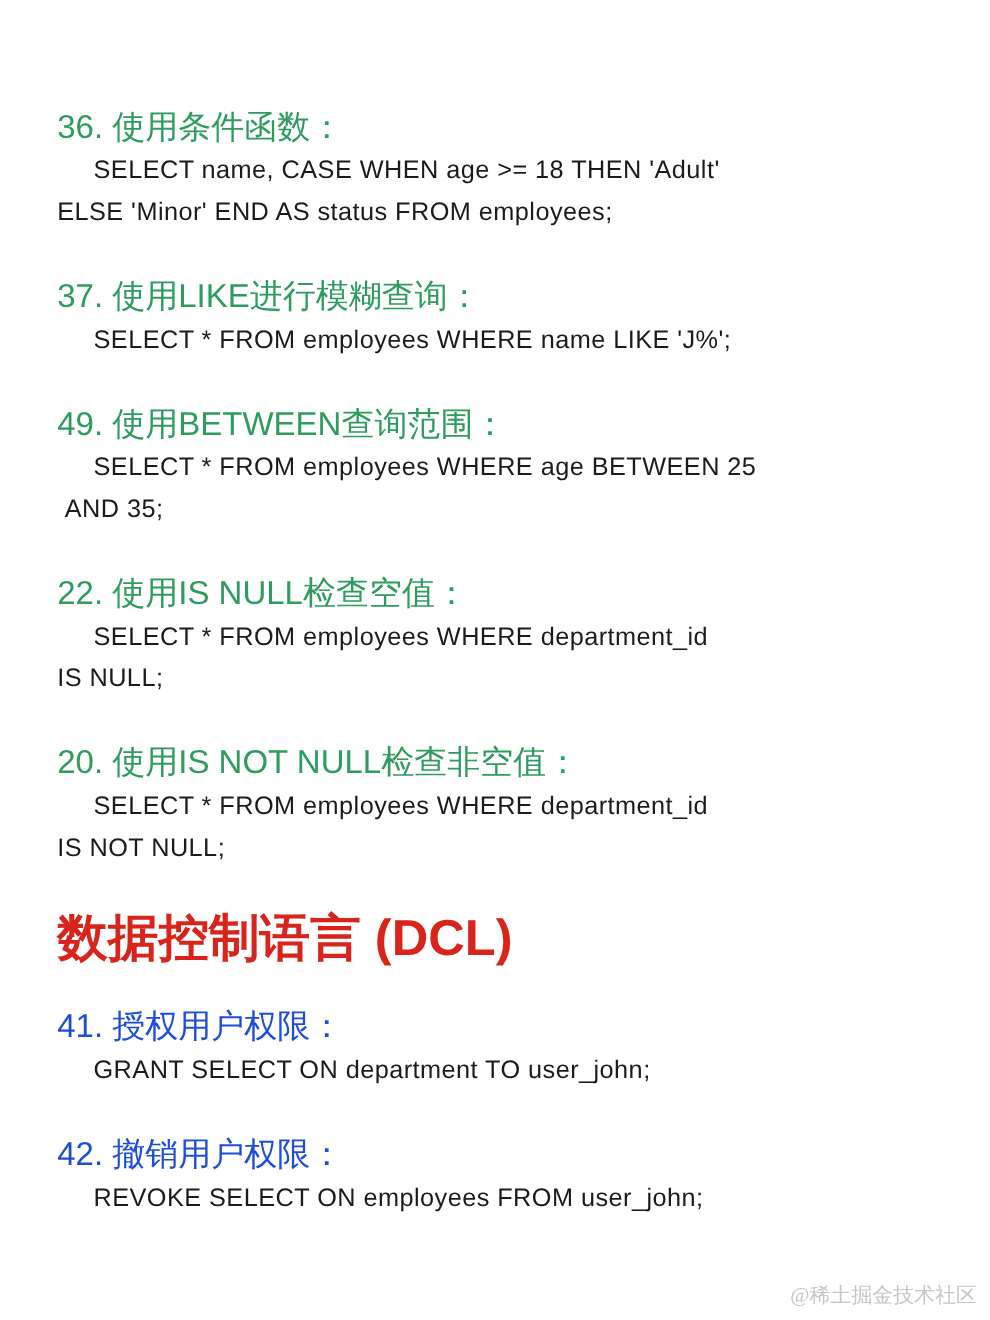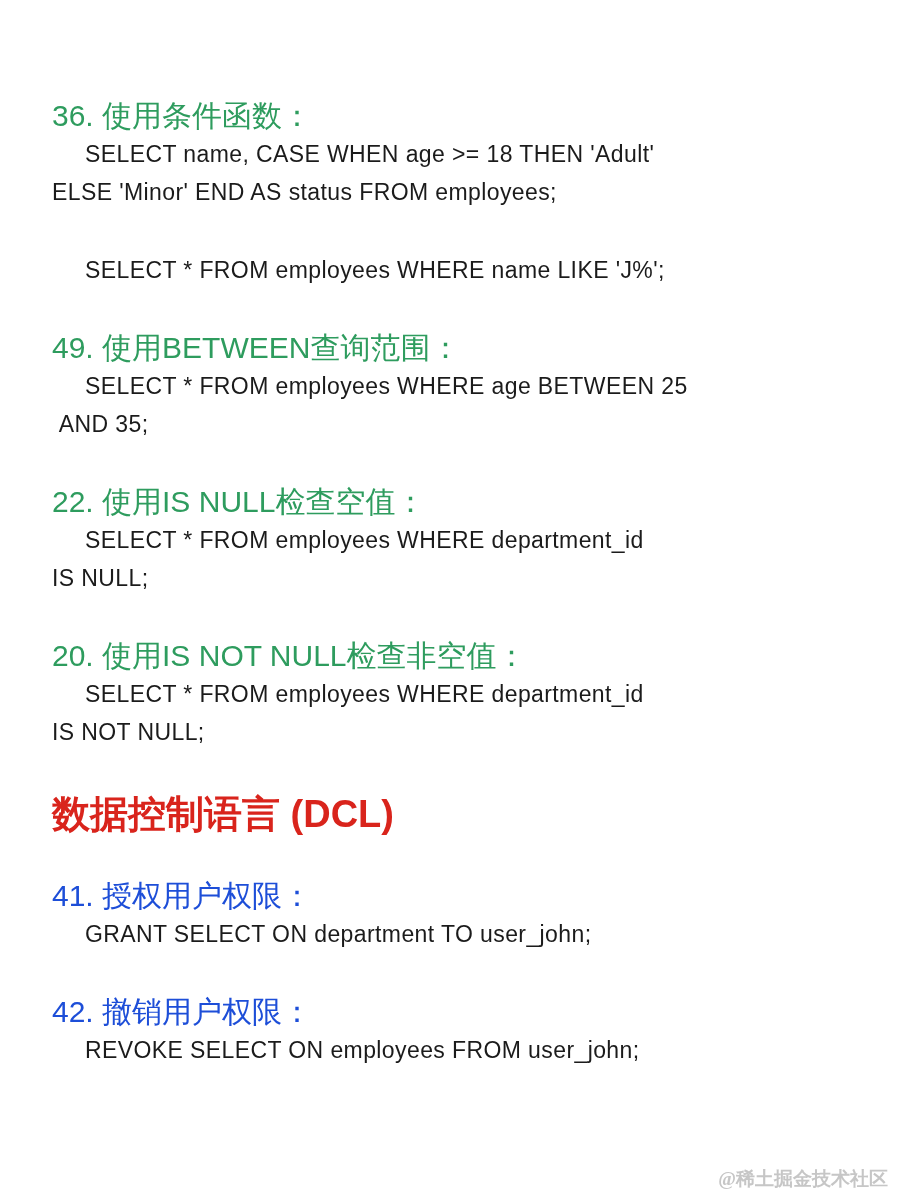--- a/index.html
+++ b/index.html
@@ -34,50 +34,50 @@
     font-size: 23px;
     line-height: 38px;
     color: #1b1b1b;
     letter-spacing: 0.4px;
     white-space: pre-wrap;
   }
   .code-line.indent {
     padding-left: 33px;
   }
   .section-title {
-    font-size: 38px;
+    font-size: 46px;
     font-weight: bold;
     line-height: 46px;
     color: #d9241c;
     margin-bottom: 40px;
     white-space: pre-wrap;
   }
   .watermark {
     position: absolute;
     right: 12px;
     top: 1166px;
     font-size: 19px;
     line-height: 26px;
     color: #c6c6c6;
     font-family: "Liberation Serif", "DejaVu Serif", serif;
-    font-weight: bold;
   }
 </style>
 </head>
 <body>
 
 <div class="content">
 
   <div class="entry">
     <div class="entry-heading green">36. 使用条件函数：</div>
     <div class="code-line indent">SELECT name, CASE WHEN age &gt;= 18 THEN 'Adult'</div>
     <div class="code-line">ELSE 'Minor' END AS status FROM employees;</div>
   </div>
 
   <div class="entry">
+    <div class="entry-heading green">37. 使用LIKE进行模糊查询：</div>
     <div class="code-line indent">SELECT * FROM employees WHERE name LIKE 'J%';</div>
   </div>
 
   <div class="entry">
     <div class="entry-heading green">49. 使用BETWEEN查询范围：</div>
     <div class="code-line indent">SELECT * FROM employees WHERE age BETWEEN 25</div>
     <div class="code-line"> AND 35;</div>
   </div>
 
   <div class="entry">

